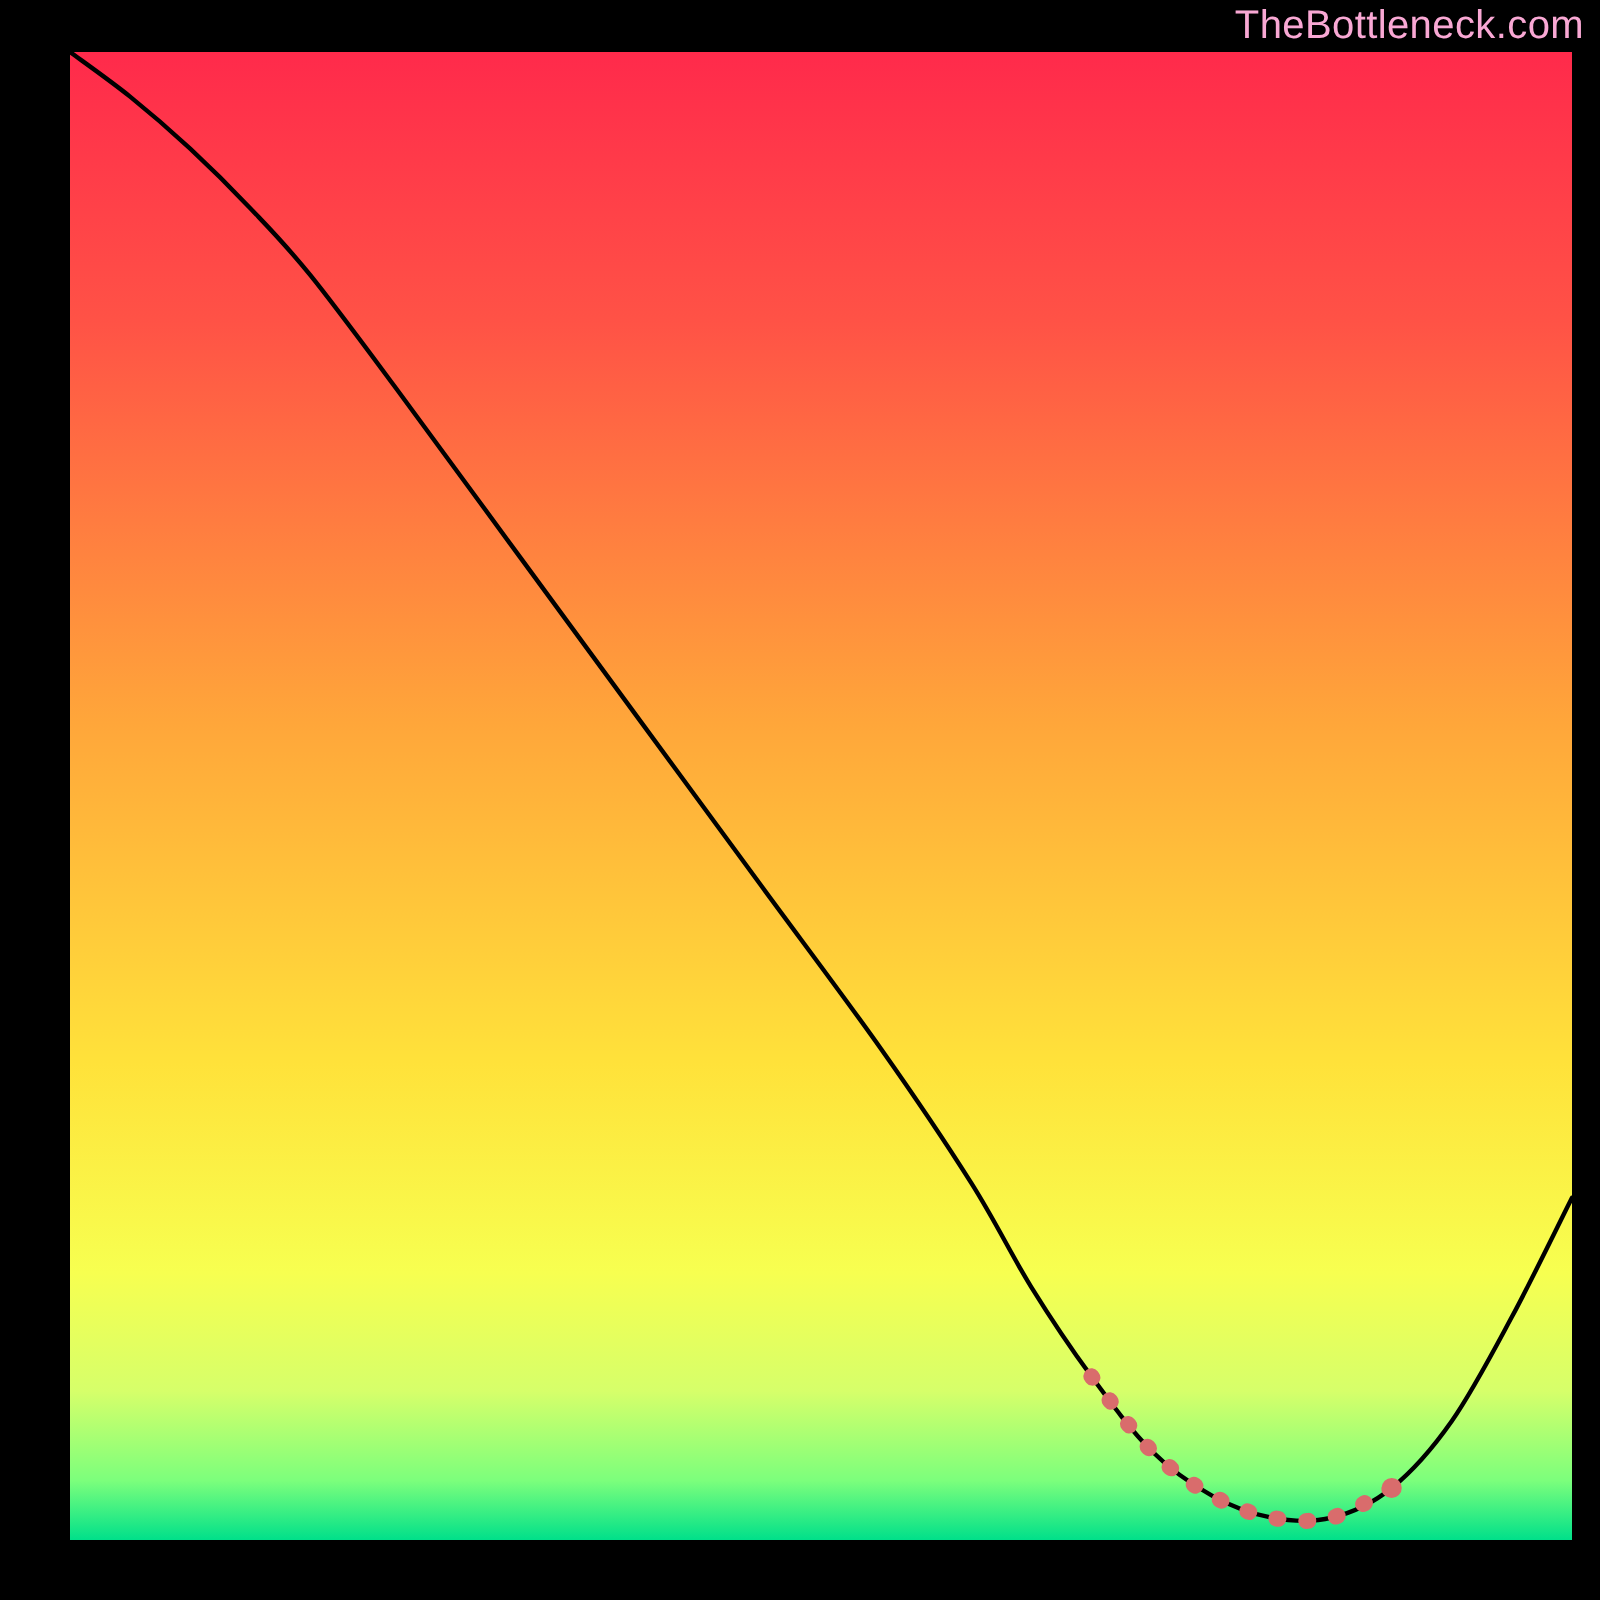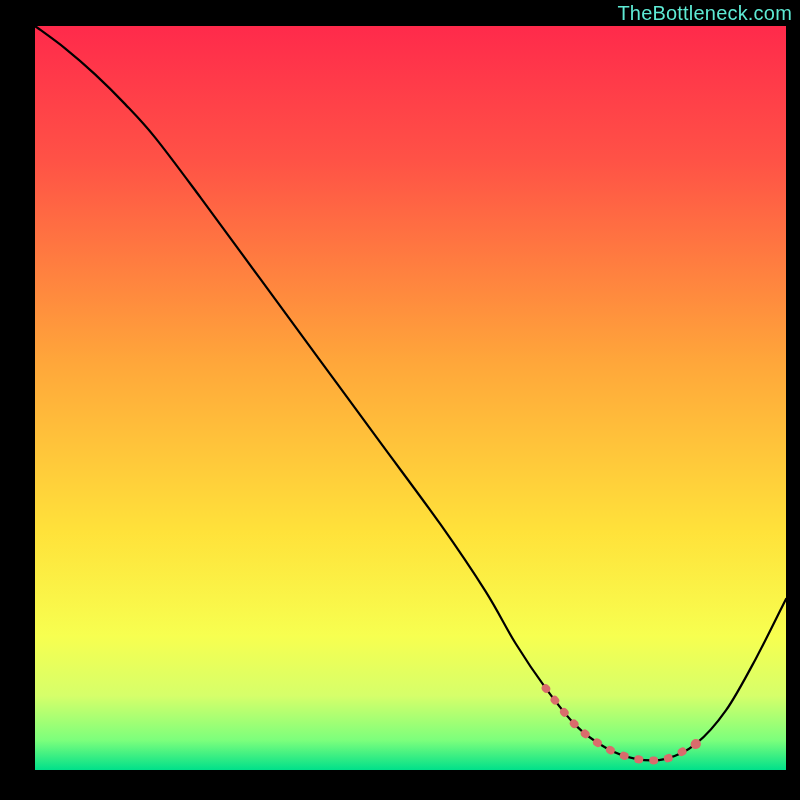--- a/index.html
+++ b/index.html
@@ -13,21 +13,21 @@
   }
   .chart-wrap {
     position: relative;
     width: 800px;
     height: 800px;
   }
   .watermark {
     position: absolute;
     top: 2px;
     right: 8px;
-    color: #5eead4;
+    color: #f9a8d4;
     font-size: 20px;
     font-weight: 400;
     letter-spacing: 0.2px;
     z-index: 10;
     text-align: right;
   }
   svg.plot {
     position: absolute;
     left: 0;
     top: 0;

